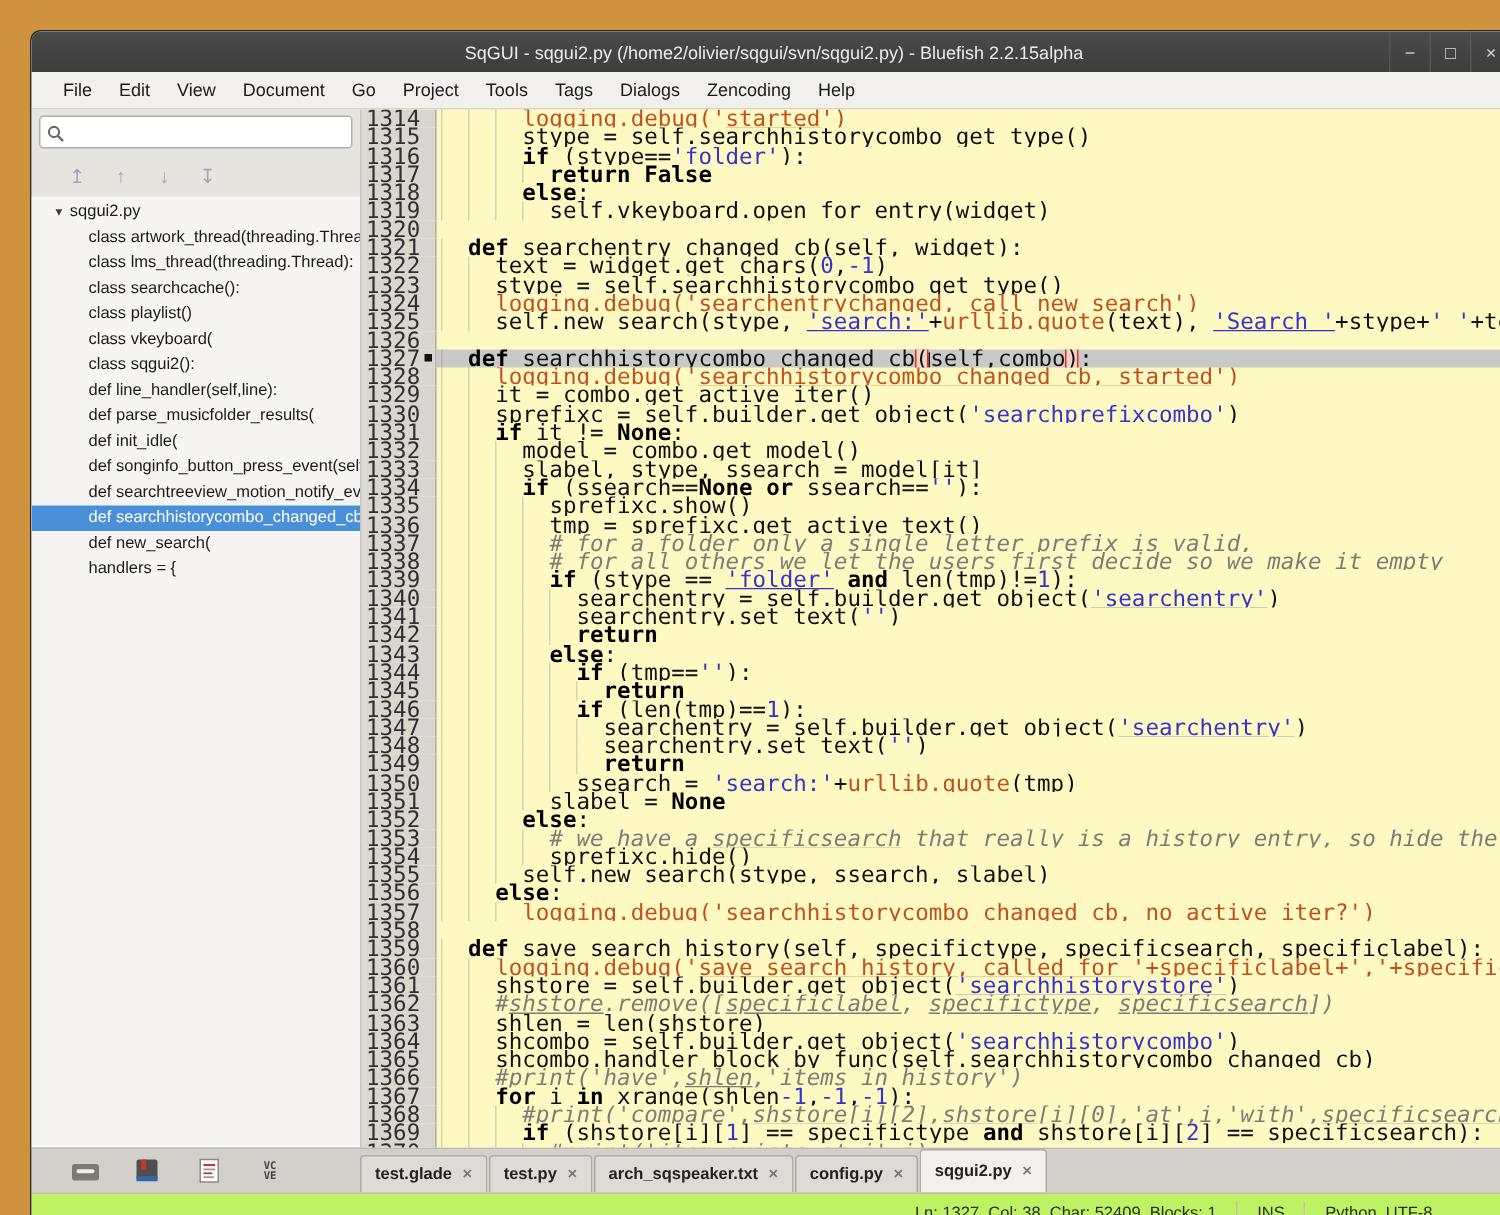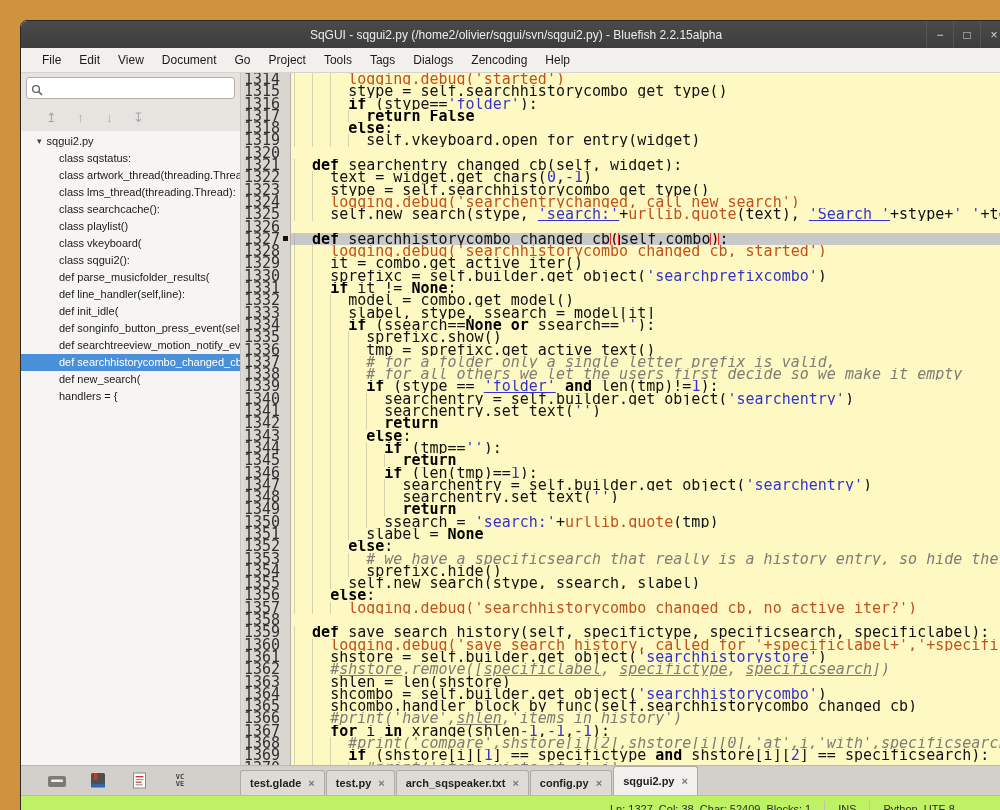--- a/index.html
+++ b/index.html
@@ -127,29 +127,28 @@
             <span class="navbtn">↑</span>
             <span class="navbtn">↓</span>
             <span class="navbtn">↧</span>
           </div>
         <div class="tree">
           <div class="tree-root">
             <span class="expander">▾</span>
             <span>sqgui2.py</span>
           </div>
           <div id="tree-items">
-              <div class="tree-item">class sqstatus:</div>
               <div class="tree-item">class artwork_thread(threading.Thread):</div>
               <div class="tree-item">class lms_thread(threading.Thread):</div>
               <div class="tree-item">class searchcache():</div>
               <div class="tree-item">class playlist()</div>
               <div class="tree-item">class vkeyboard(</div>
               <div class="tree-item">class sqgui2():</div>
+              <div class="tree-item">def line_handler(self,line):</div>
               <div class="tree-item">def parse_musicfolder_results(</div>
-              <div class="tree-item">def line_handler(self,line):</div>
               <div class="tree-item">def init_idle(</div>
               <div class="tree-item">def songinfo_button_press_event(self,</div>
               <div class="tree-item">def searchtreeview_motion_notify_event(</div>
               <div class="tree-item sel">def searchhistorycombo_changed_cb(</div>
               <div class="tree-item">def new_search(</div>
               <div class="tree-item">handlers = {</div>
             </div>
         </div>
       </div>
 

